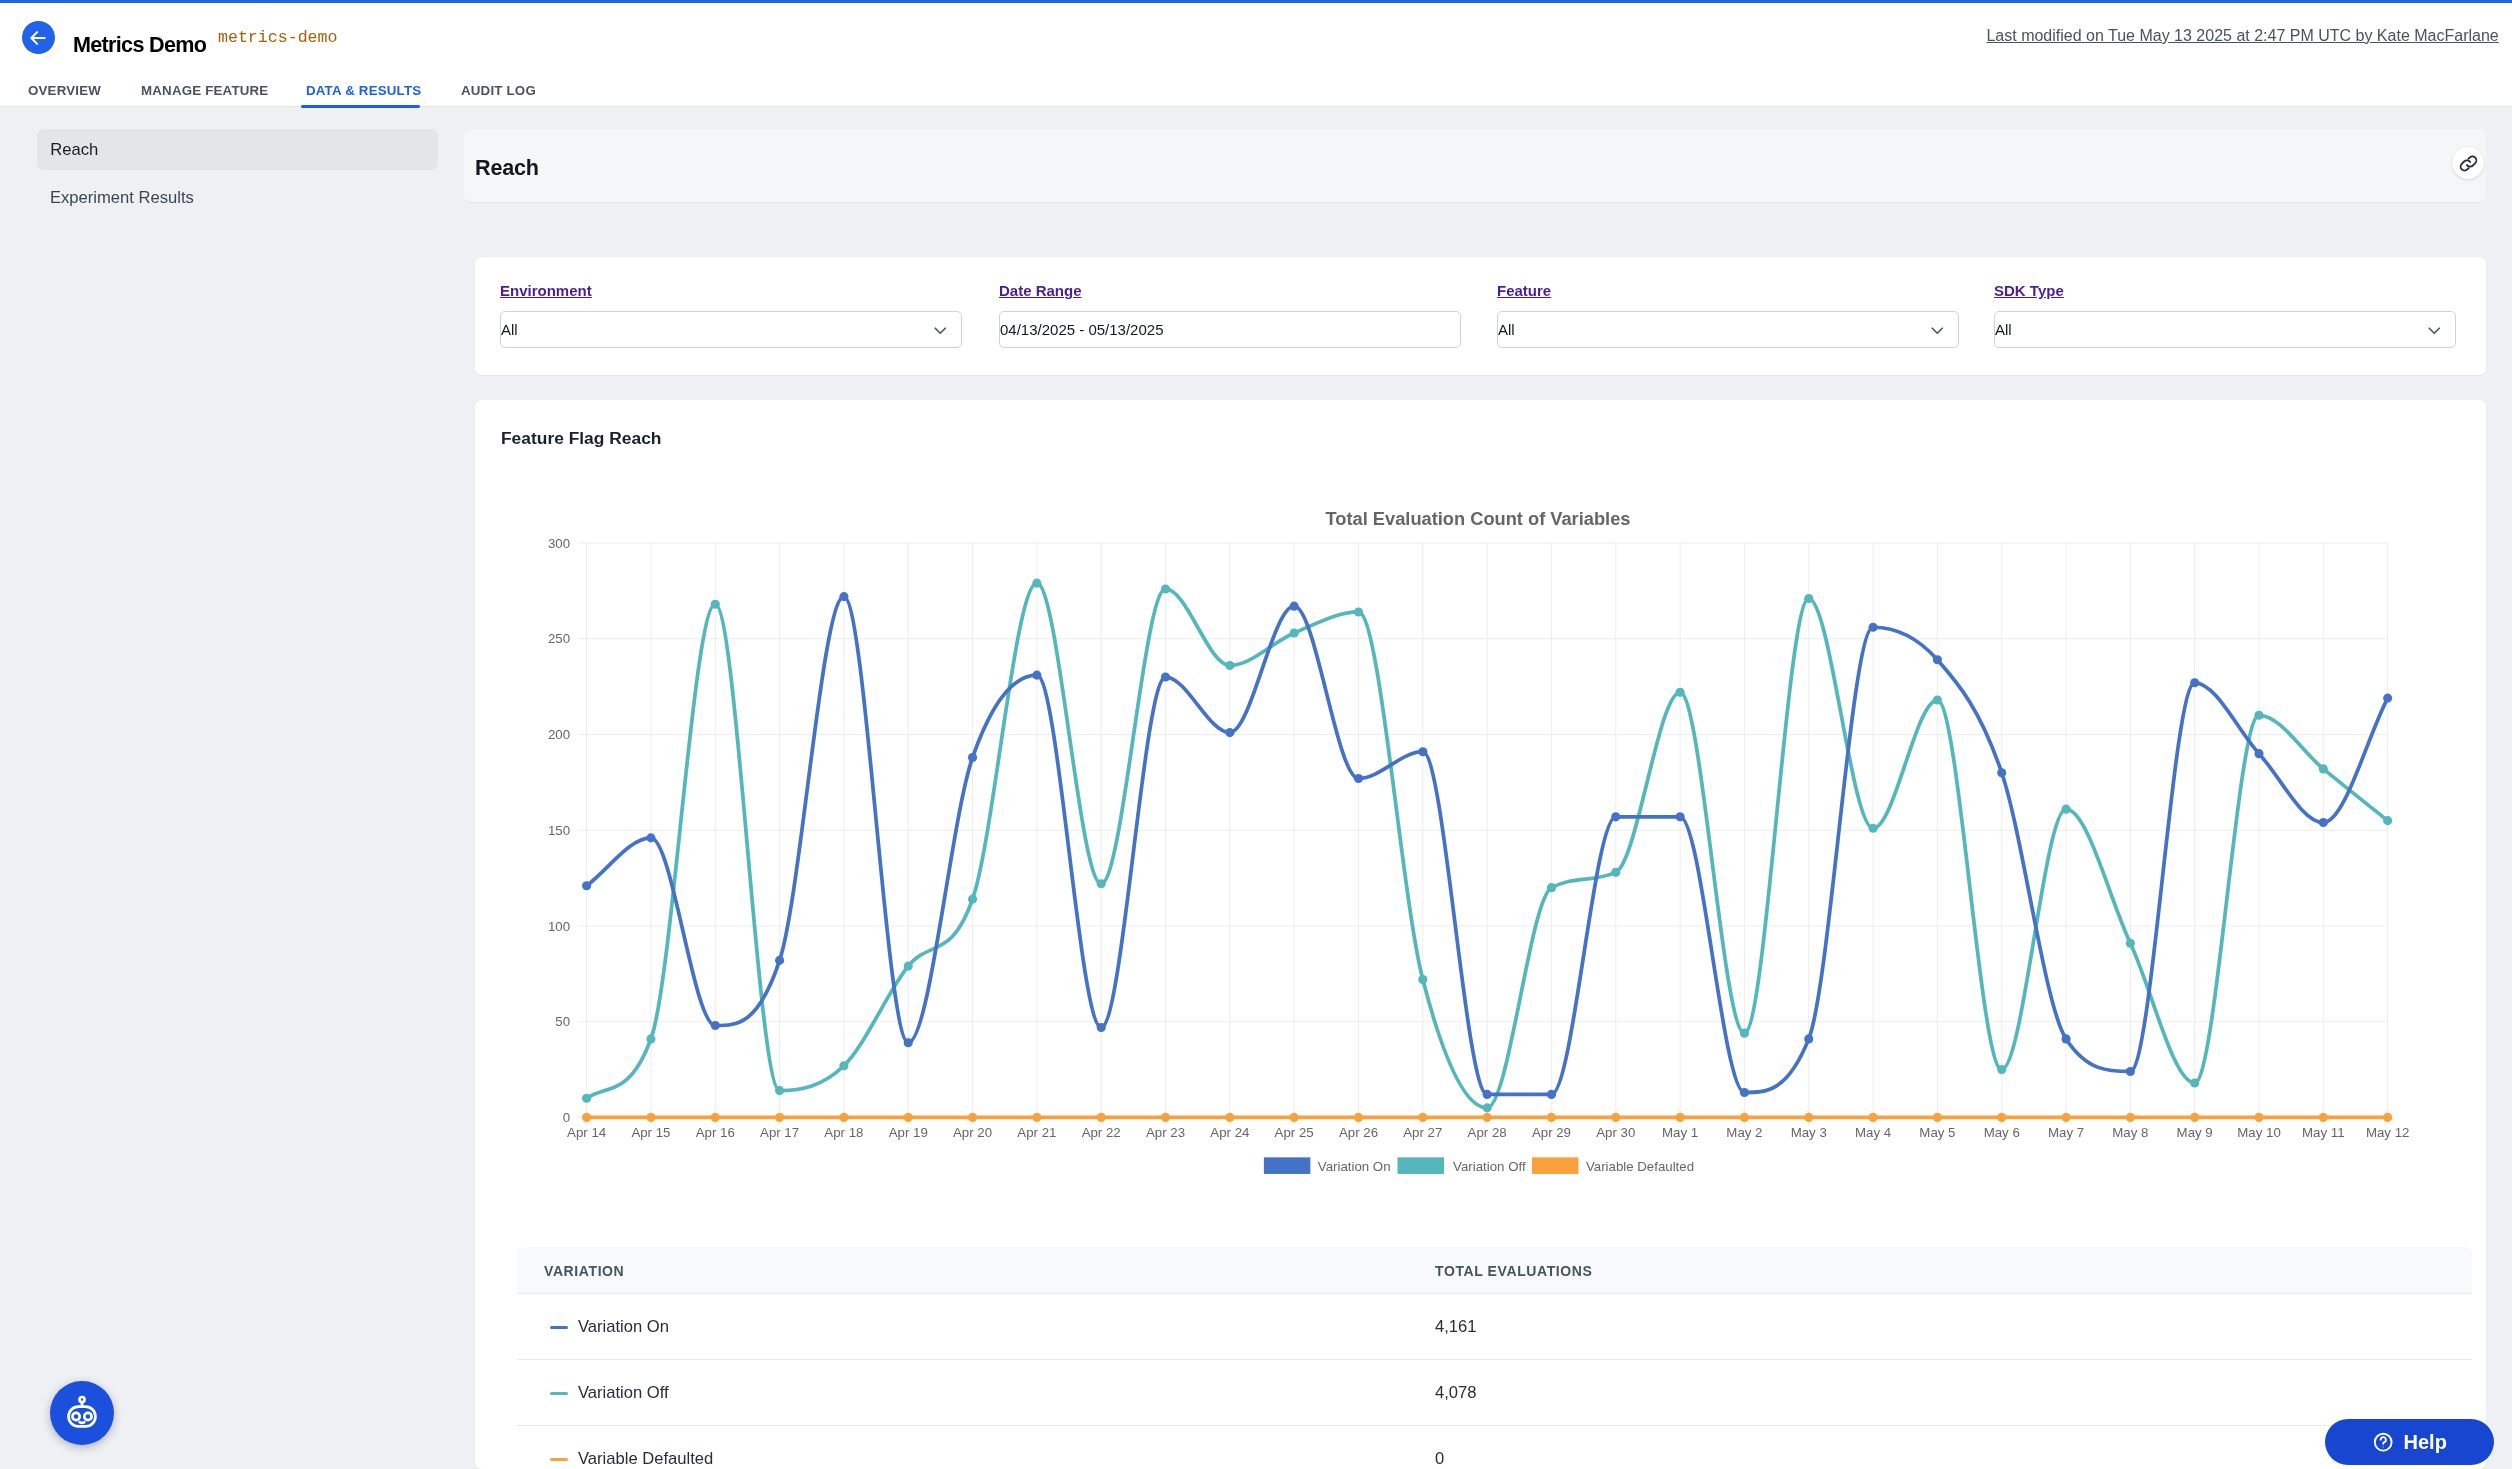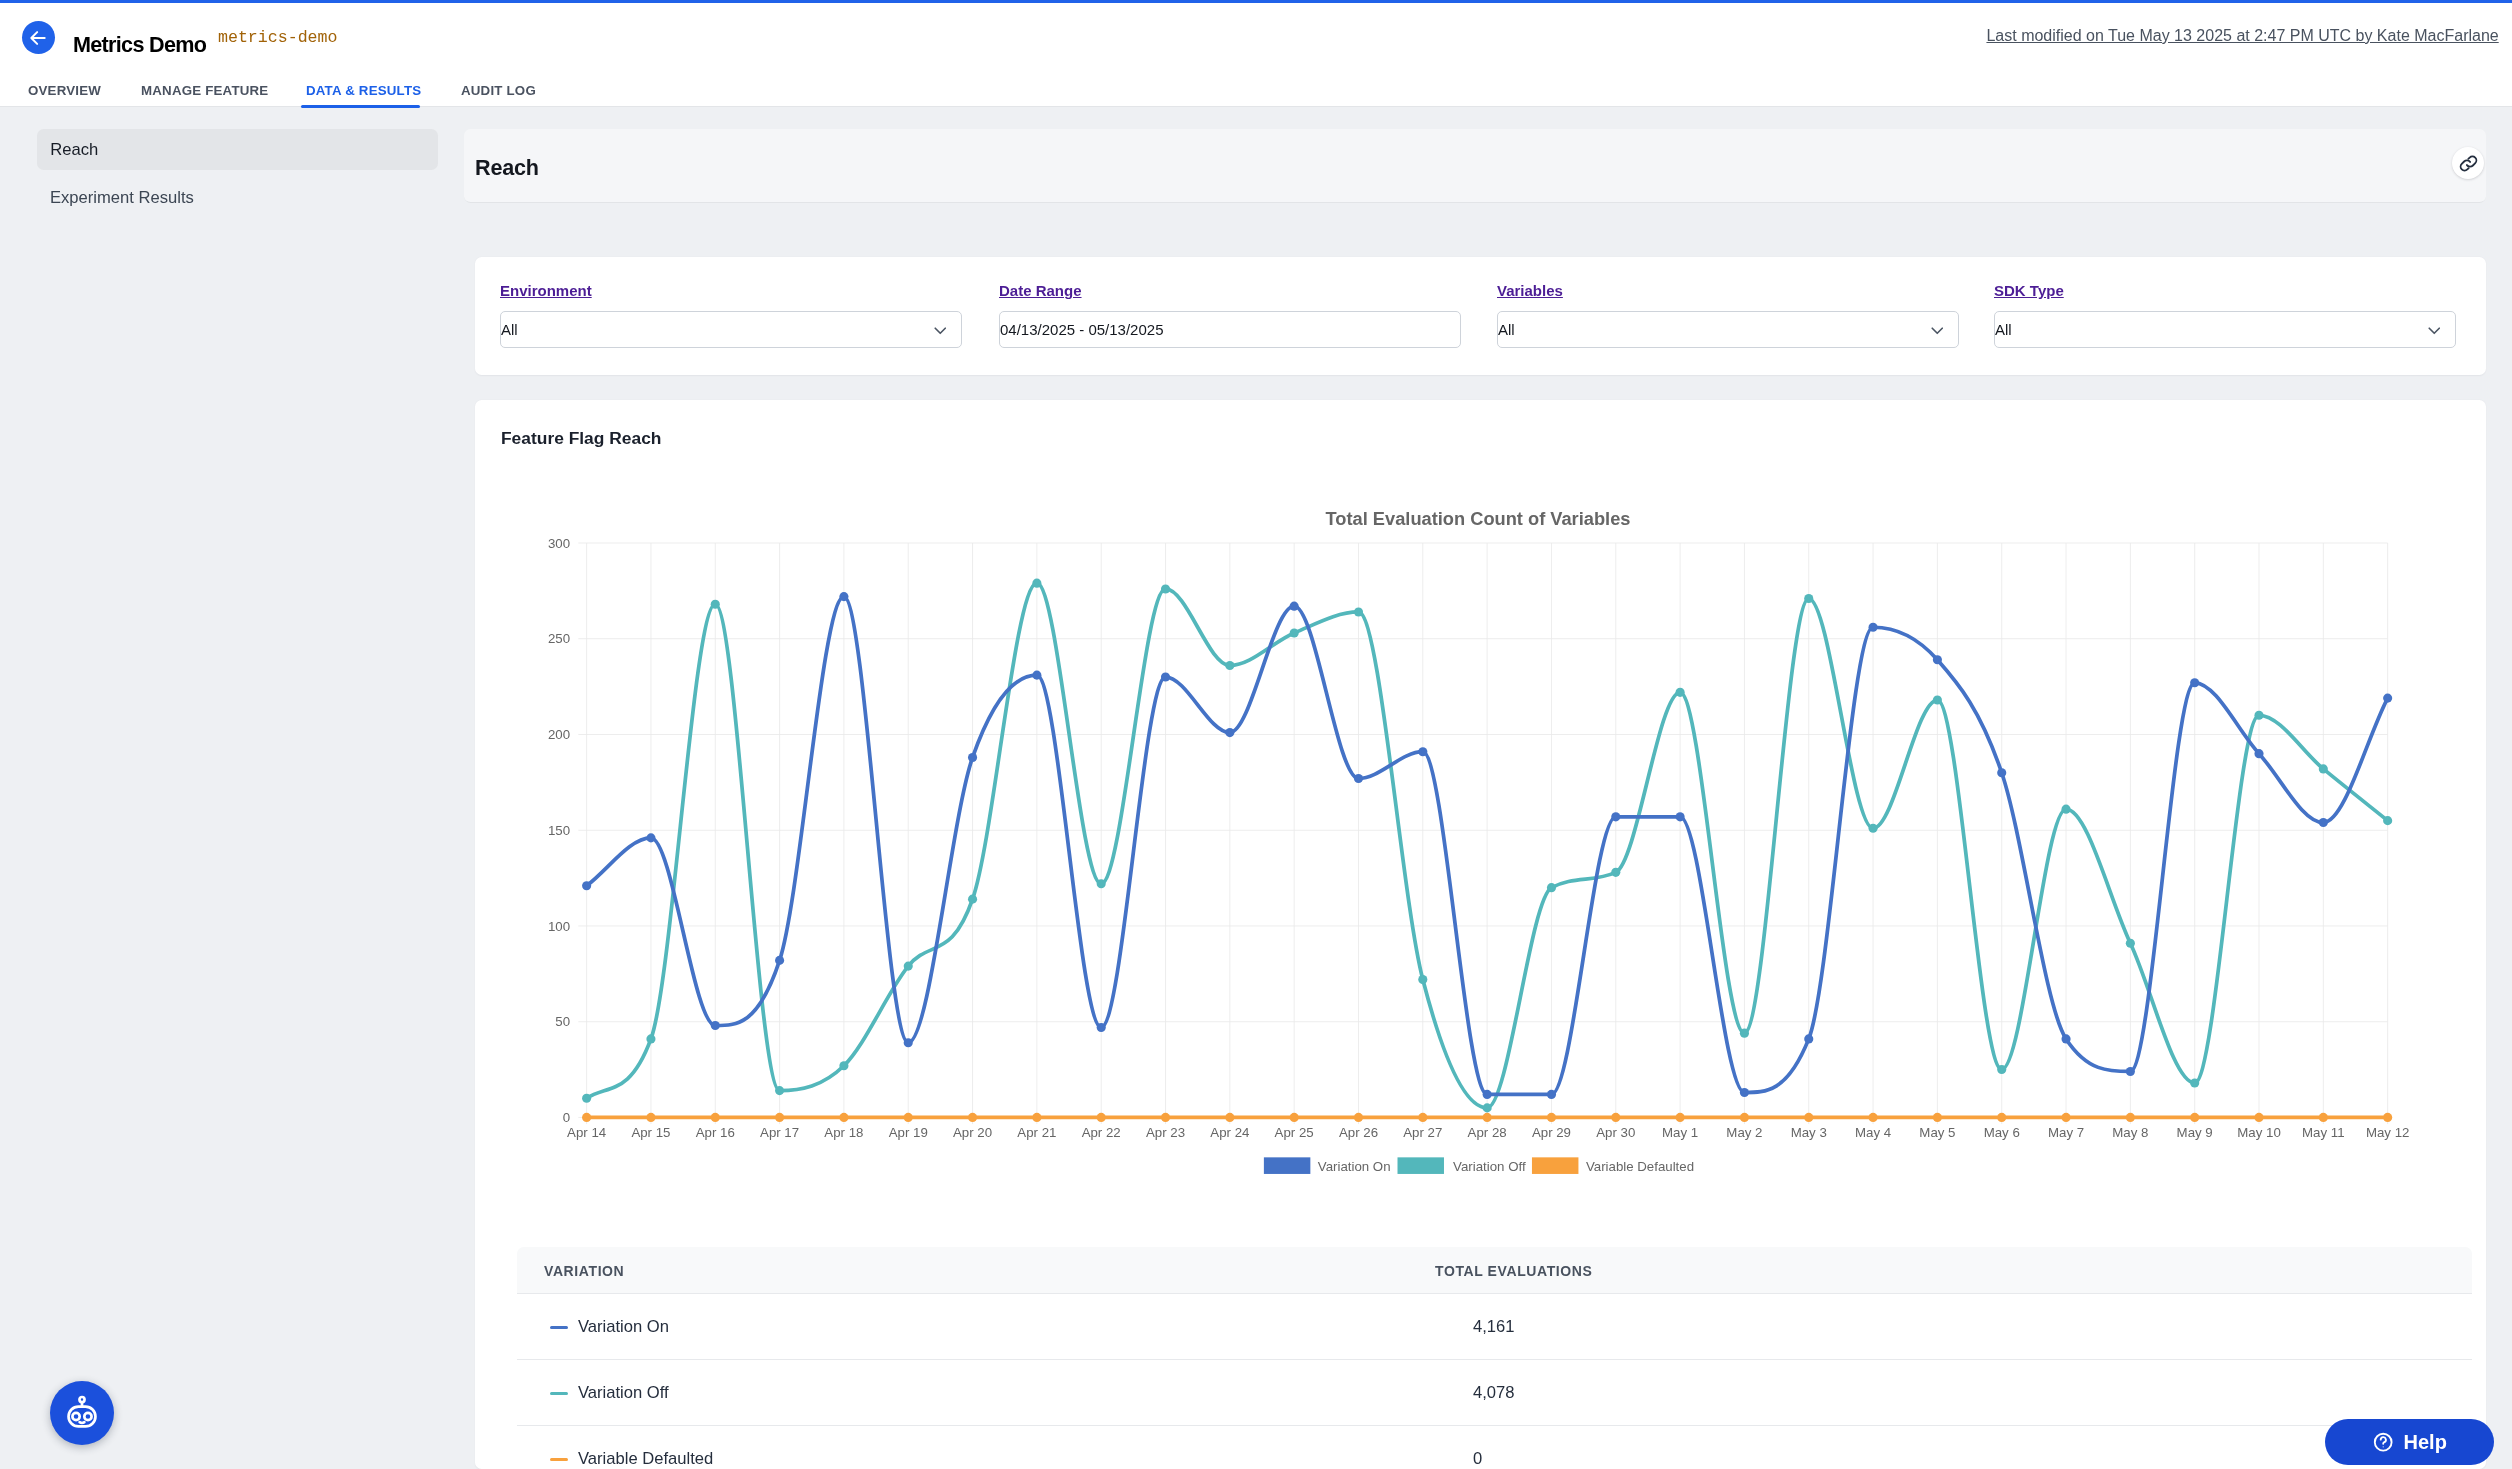--- a/index.html
+++ b/index.html
@@ -32,21 +32,21 @@
 .fbox .chev svg { display:block; }
 .chartcard { left:475px; top:400px; width:2011px; height:1069px; overflow:hidden; }
 .charttitle { left:501px; top:428px; font-size:17.4px; font-weight:600; color:#1a202c; }
 .table { left:517px; top:1247px; width:1955px; height:222px; border-radius:6.6px 6.6px 0 0; overflow:hidden;
          background:#fff; }
 .thead { position:absolute; left:0; top:0; width:1955px; height:46px; background:#f8f9fa; }
 .th { position:absolute; top:16px; font-size:14px; font-weight:600; letter-spacing:0.6px; color:#49525f; }
 .trow { position:absolute; left:0; width:1955px; height:66px; border-top:0.8px solid #e7e9ec; }
 .dash { position:absolute; left:33px; top:32px; width:18px; height:3.3px; border-radius:1.7px; }
 .rowlabel { position:absolute; left:61px; top:23px; font-size:16.6px; color:#252e3d; }
-.rowval { position:absolute; left:918px; top:23px; font-size:16.6px; color:#252e3d;margin-left:38px; }
+.rowval { position:absolute; left:918px; top:23px; font-size:16.6px; color:#252e3d; }
 .robot { left:50px; top:1381px; width:64px; height:64px; border-radius:50%; background:#1b50dc;
          box-shadow:0 2.5px 8.3px rgba(30,41,59,.3); display:flex; align-items:center; justify-content:center; }
 .help { left:2325px; top:1419px; width:169px; height:46px; border-radius:23px; background:#1747d1;
         display:flex; align-items:center; justify-content:center; gap:9px; color:#fff;
         font-size:20px; font-weight:bold; }
 </style></head>
 <body>
 <div class="abs topbar"></div>
 <div class="abs header"></div>
 <div class="abs back">
@@ -69,21 +69,21 @@
 <div class="abs bandtitle">Reach</div>
 <div class="abs linkbtn">
     <svg width="19" height="19" viewBox="0 0 24 24" fill="none" stroke="#242e3f" stroke-width="2.3" stroke-linecap="round" stroke-linejoin="round">
       <path d="M10 14a5 5 0 0 0 7.54.54l3-3a5 5 0 0 0-7.07-7.07l-1.72 1.71"></path>
       <path d="M14 10a5 5 0 0 0-7.54-.54l-3 3a5 5 0 0 0 7.07 7.07l1.71-1.71"></path>
     </svg>
   </div>
 <div class="abs card filters"></div>
 <div class="abs flabel" style="left:500px">Environment</div>
 <div class="abs flabel" style="left:999px">Date Range</div>
-<div class="abs flabel" style="left:1497px">Variables</div>
+<div class="abs flabel" style="left:1497px">Feature</div>
 <div class="abs flabel" style="left:1994px">SDK Type</div>
 <div class="abs fbox" style="left:500px;width:462px">All<span class="chev">
       <svg width="12.5" height="7.5" viewBox="0 0 15 9" fill="none" stroke="#4b5563" stroke-width="2" stroke-linecap="round" stroke-linejoin="round">
         <polyline points="1.5 1.5 7.5 7.5 13.5 1.5"></polyline>
       </svg>
     </span></div>
 <div class="abs fbox" style="left:999px;width:462px">04/13/2025 - 05/13/2025</div>
 <div class="abs fbox" style="left:1497px;width:462px">All<span class="chev">
       <svg width="12.5" height="7.5" viewBox="0 0 15 9" fill="none" stroke="#4b5563" stroke-width="2" stroke-linecap="round" stroke-linejoin="round">
         <polyline points="1.5 1.5 7.5 7.5 13.5 1.5"></polyline>

